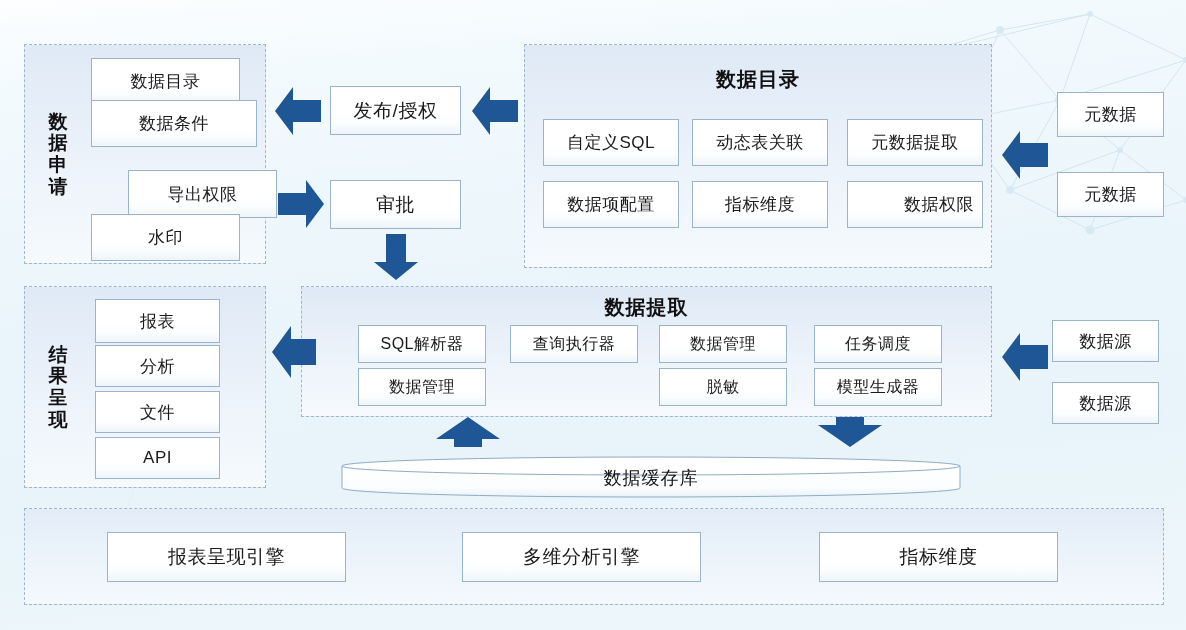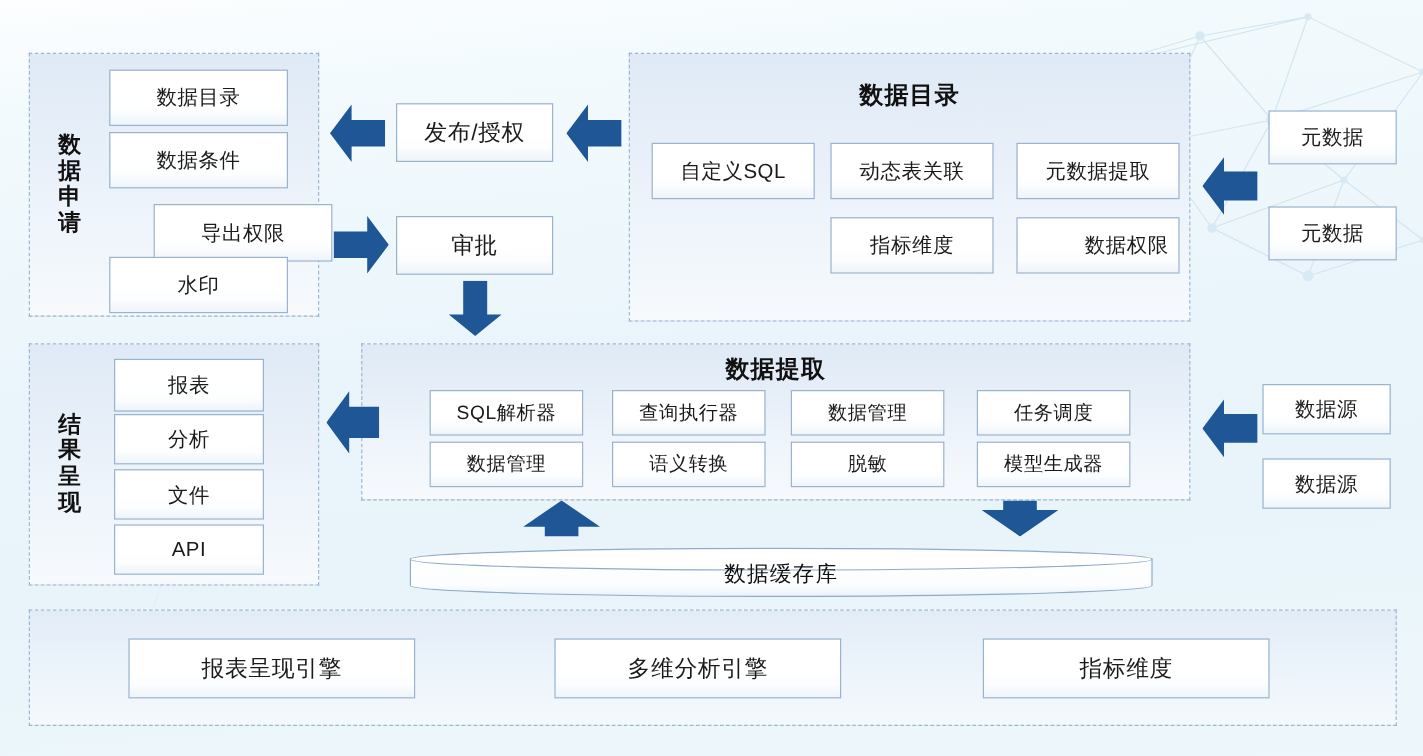--- a/index.html
+++ b/index.html
@@ -103,21 +103,21 @@
   <div class="panel" style="left:24px;top:44px;width:242px;height:220px;"></div>
 
   <div class="vlabel" style="left:32px;top:52px;width:52px;height:204px;">
     <span>数</span>
     <span>据</span>
     <span>申</span>
     <span>请</span>
   </div>
 
   <div class="box" style="left:91px;top:58px;width:149px;height:47px;">数据目录</div>
-  <div class="box" style="left:91px;top:110px;width:149px;height:47px;">数据条件</div>
+  <div class="box" style="left:91px;top:100px;width:166px;height:47px;">数据条件</div>
   <div class="box" style="left:91px;top:170px;width:149px;height:48px;margin-left:37px;">导出权限</div>
   <div class="box" style="left:91px;top:214px;width:149px;height:47px;">水印</div>
 
   <div class="panel" style="left:24px;top:286px;width:242px;height:202px;"></div>
 
   <div class="vlabel" style="left:32px;top:294px;width:52px;height:186px;">
     <span>结</span>
     <span>果</span>
     <span>呈</span>
     <span>现</span>
@@ -146,32 +146,32 @@
   <svg class="arrow" style="left:372px;top:234px;width:48px;height:46px;" viewBox="0 0 48 46">
     <polygon points="24,46 2,28 14,28 14,0 34,0 34,28 46,28" fill="#1f5796"></polygon>
   </svg>
 
   <div class="panel" style="left:524px;top:44px;width:468px;height:224px;"></div>
   <div class="sectitle" style="left:524px;top:66px;width:468px;">数据目录</div>
 
   <div class="box" style="left:543px;top:119px;width:136px;height:47px;">自定义SQL</div>
   <div class="box" style="left:692px;top:119px;width:136px;height:47px;">动态表关联</div>
   <div class="box" style="left:847px;top:119px;width:136px;height:47px;">元数据提取</div>
+  <div class="box" style="left:543px;top:181px;width:136px;height:47px;">数据项配置</div>
   <div class="box" style="left:692px;top:181px;width:136px;height:47px;">指标维度</div>
   <div class="box" style="left:847px;top:181px;width:136px;height:47px;padding-left:48px;">数据权限</div>
 
   <div class="panel" style="left:301px;top:286px;width:691px;height:131px;"></div>
   <div class="sectitle" style="left:301px;top:294px;width:691px;">数据提取</div>
 
   <div class="box sm" style="left:358px;top:325px;width:128px;height:38px;">SQL解析器</div>
   <div class="box sm" style="left:510px;top:325px;width:128px;height:38px;">查询执行器</div>
   <div class="box sm" style="left:659px;top:325px;width:128px;height:38px;">数据管理</div>
   <div class="box sm" style="left:814px;top:325px;width:128px;height:38px;">任务调度</div>
   <div class="box sm" style="left:358px;top:368px;width:128px;height:38px;">数据管理</div>
-  <div class="box sm" style="left:510px;top:368px;width:128px;height:38px;">语义转换</div>
   <div class="box sm" style="left:659px;top:368px;width:128px;height:38px;">脱敏</div>
   <div class="box sm" style="left:814px;top:368px;width:128px;height:38px;">模型生成器</div>
 
   <svg class="arrow" style="left:272px;top:323px;width:44px;height:58px;" viewBox="0 0 44 58">
     <polygon points="0,29 19,3 19,16 44,16 44,42 19,42 19,55" fill="#1f5796"></polygon>
   </svg>
 
   <svg class="arrow" style="left:1002px;top:330px;width:46px;height:54px;" viewBox="0 0 46 54">
     <polygon points="0,27 18,3 18,15 46,15 46,39 18,39 18,51" fill="#1f5796"></polygon>
   </svg>

